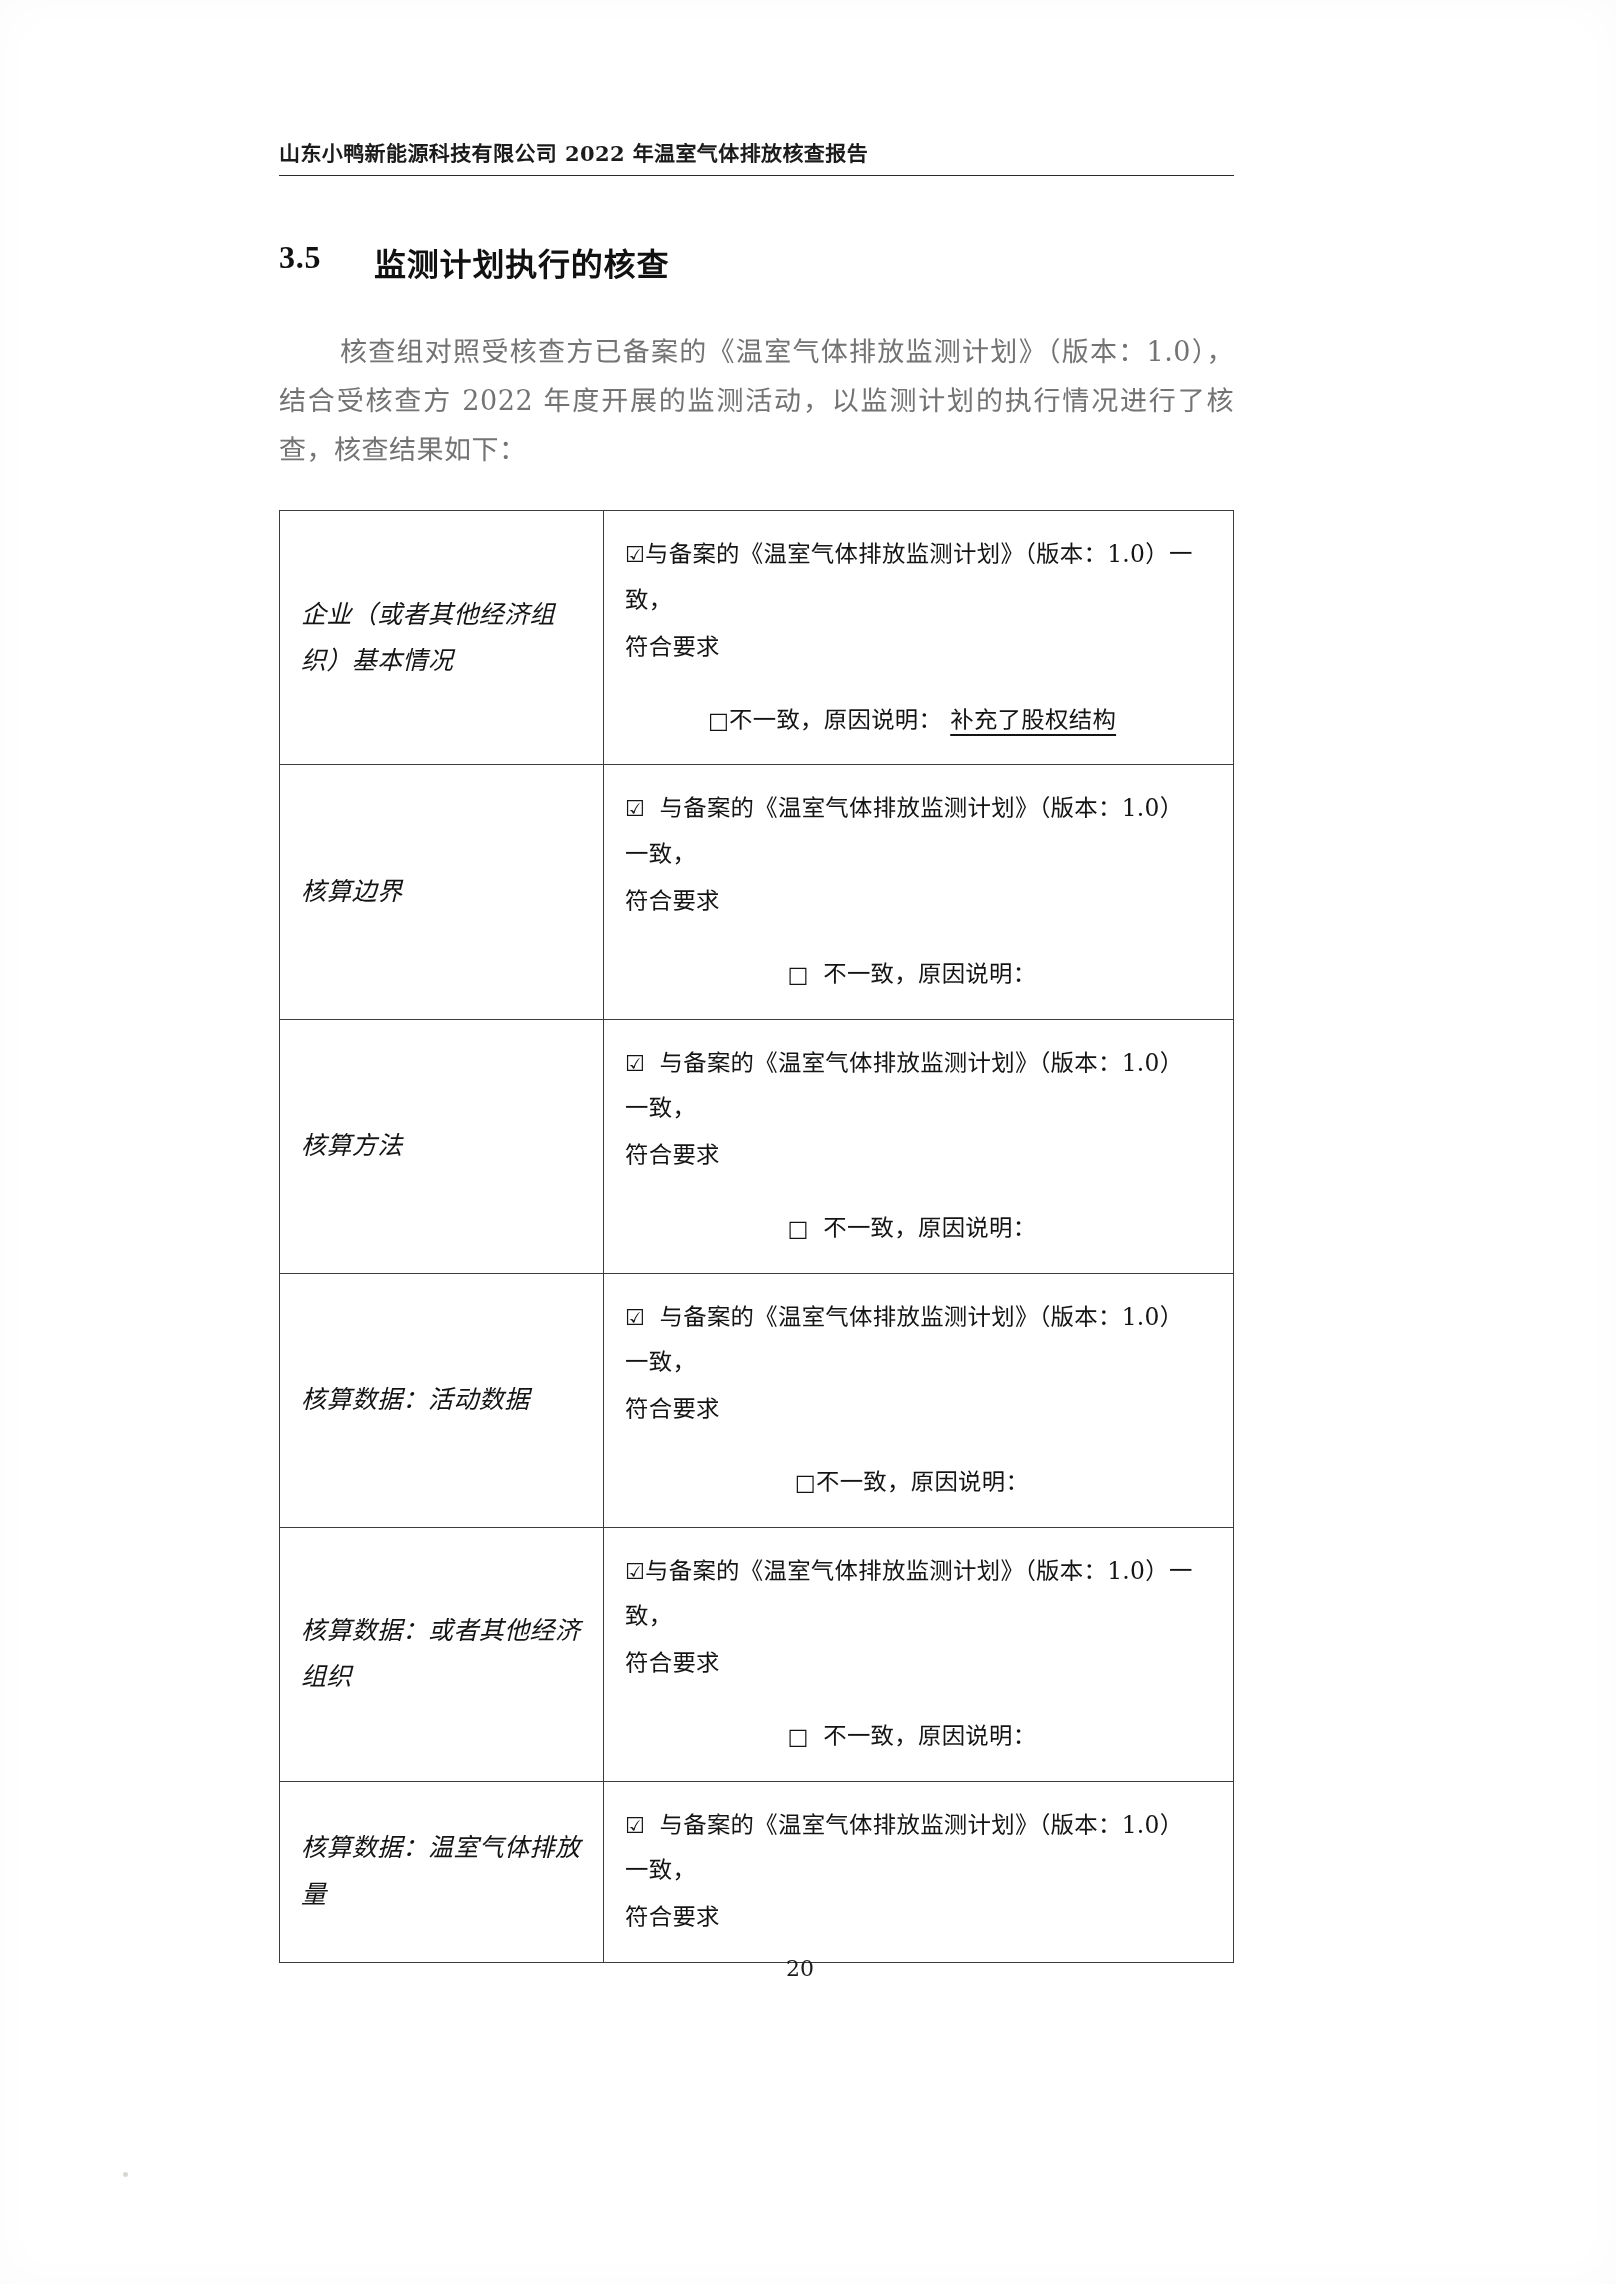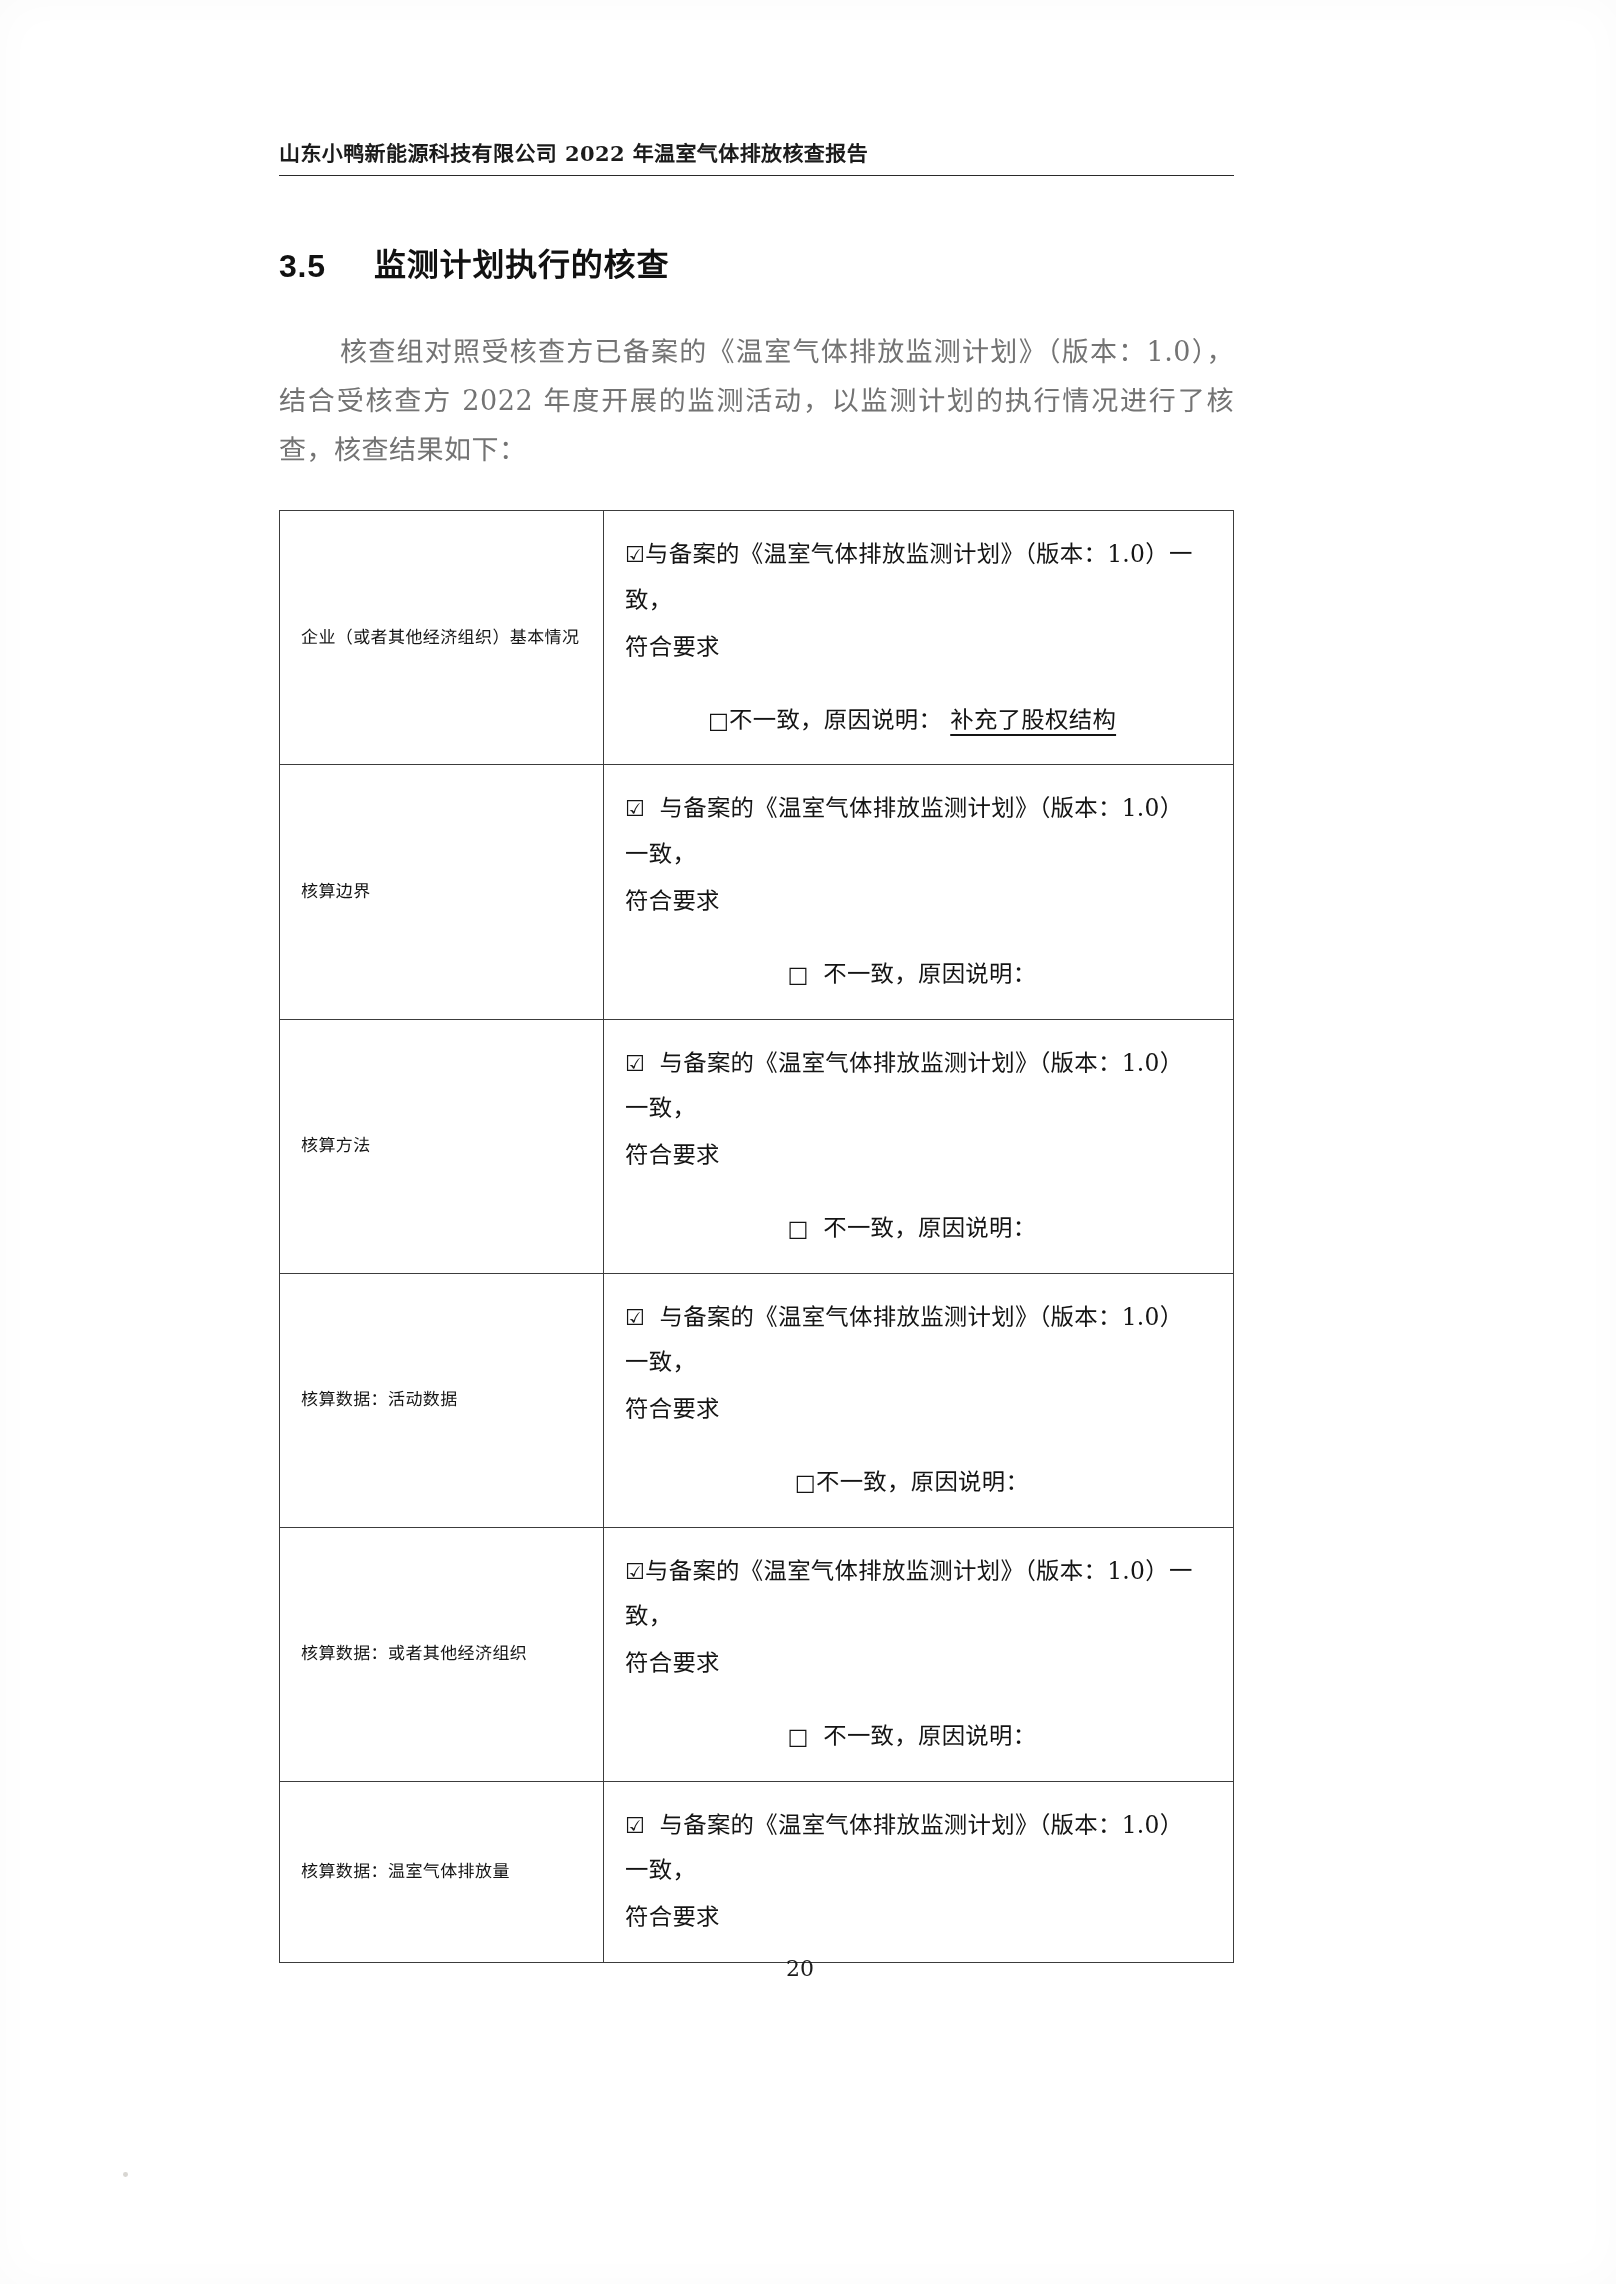--- a/index.html
+++ b/index.html
@@ -44,22 +44,22 @@
     white-space: nowrap;
   }
   .header-rule {
     border-bottom: 1.6px solid #2a2a2a;
     width: 100%;
     margin-bottom: 63px;
   }
   
   .section-heading {
     display: flex;
-    align-items: flex-end;
-    font-family: Liberation Sans, sans-serif;
+    align-items: flex-start;
+    font-family: Liberation Serif, serif;
     font-weight: bold;
     font-size: 32px;
     color: #111;
     margin-bottom: 42px;
     letter-spacing: 0.8px;
   }
   .section-heading .num {
     width: 95px;
     flex: 0 0 95px;
   }
@@ -82,23 +82,24 @@
   }
   table.check-table td {
     border: 1.6px solid #3c3c3c;
     vertical-align: middle;
     font-family: "DejaVu Serif", "Liberation Serif", serif;
     color: #141414;
   }
   td.label-cell {
     width: 284px;
     padding: 21px 18px 21px 21px;
-    font-size: 17px;
+    font-size: 25px;
     line-height: 1.85;
     letter-spacing: 0.4px;
+    font-style: italic;
   }
   td.value-cell {
     padding: 21px 34px 21px 21px;
     font-size: 23.4px;
     line-height: 1.95;
     letter-spacing: 0.3px;
   }
   .opt-line {
     display: block;
     white-space: nowrap;

